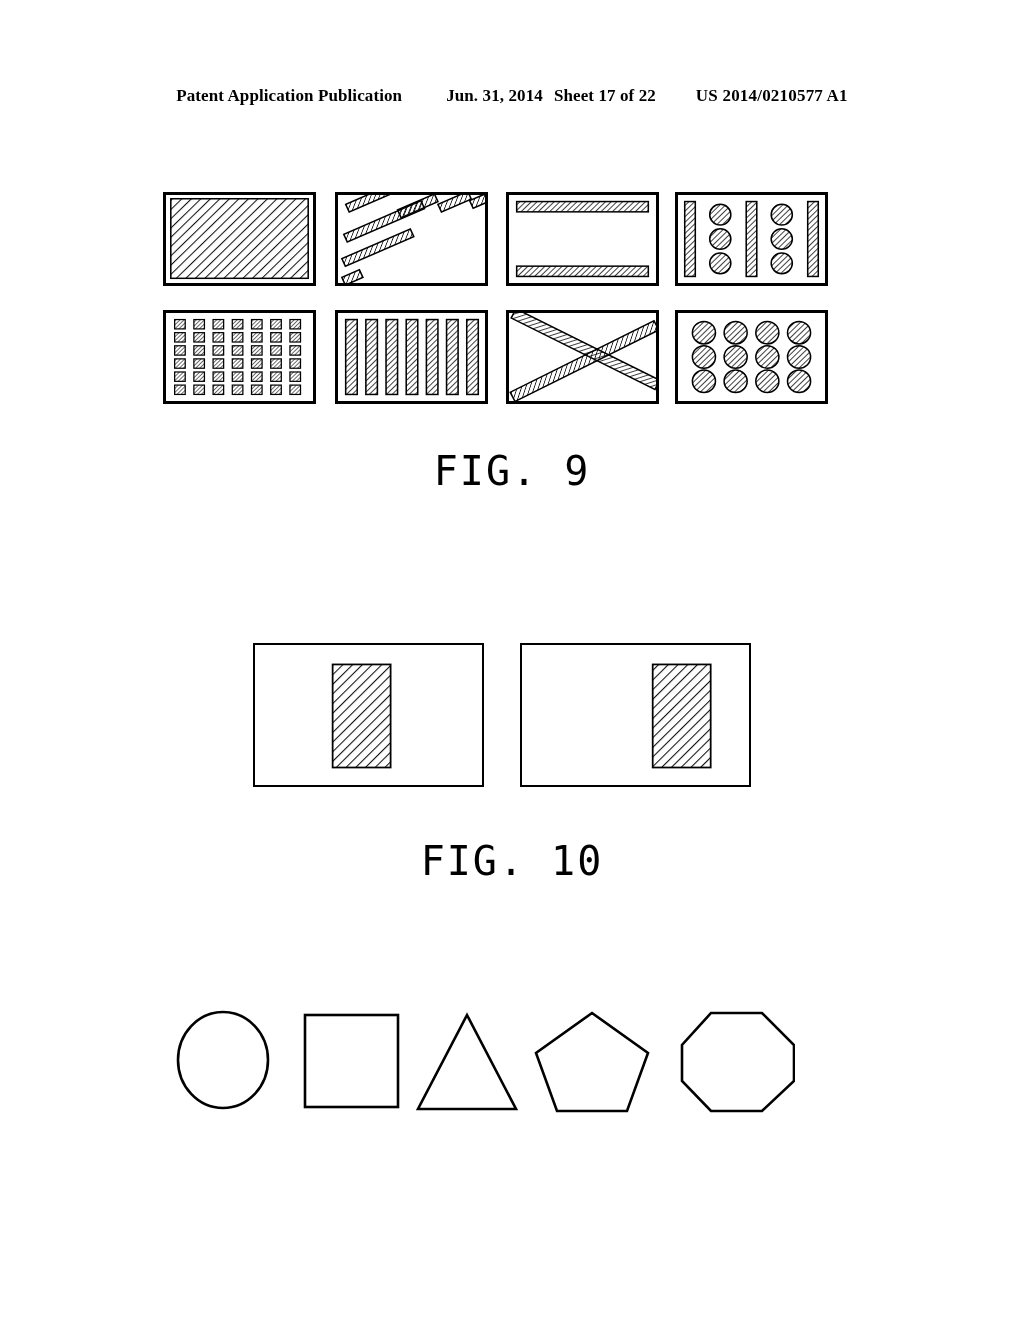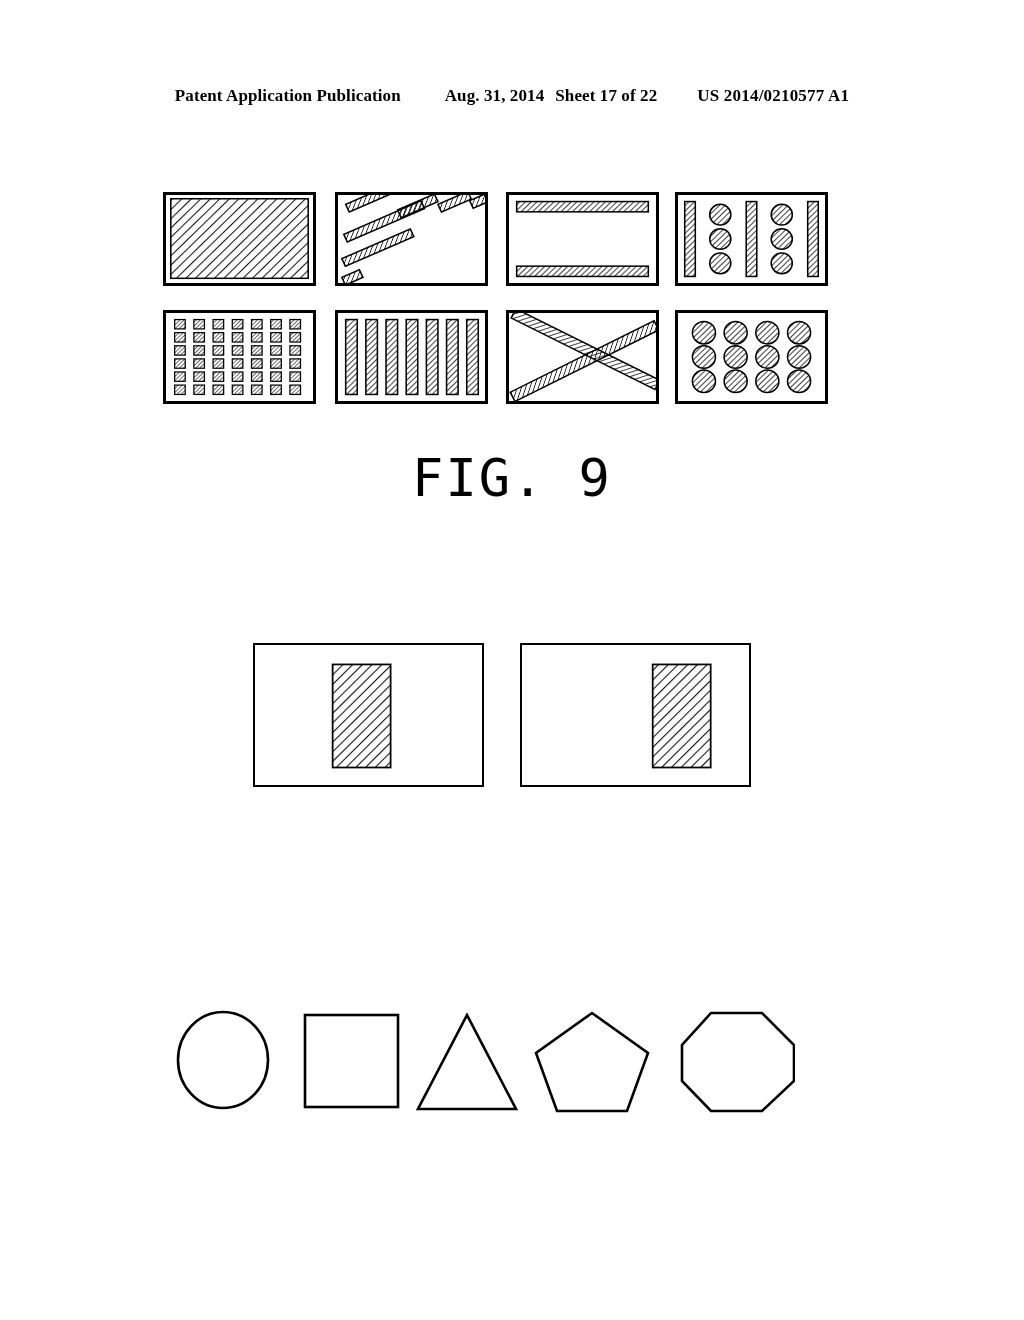--- a/index.html
+++ b/index.html
@@ -36,21 +36,21 @@
   .header .h-date { margin-right: 11px; }
   .header .h-sheet { margin-right: 40px; text-align: center; }
   .header .h-num { letter-spacing: 0.2px; }
 
   
   .caption {
     position: absolute;
     width: 1024px;
     text-align: center;
     font-family: "DejaVu Sans Mono", "Liberation Mono", monospace;
-    font-size: 52px;
+    font-size: 40px;
     letter-spacing: 2px;
     color: #000000;
   }
   #caption-fig9  { top: 448px; }
   #caption-fig10 { top: 838px; }
   #caption-fig11 { top: 1168px; }
 
   
   #fig9 {
     position: absolute;
@@ -108,21 +108,21 @@
   }
   #fig11 svg { display: block; width: 100%; height: 100%; }
 </style>
 </head>
 <body>
 
 <div class="page">
 
   <div class="header">
     <span class="h-pub">Patent Application Publication</span>
-    <span class="h-date">Aug. 31, 2014</span>
+    <span class="h-date">Jun. 31, 2014</span>
     <span class="h-sheet">Sheet 17 of 22</span>
     <span class="h-num">US 2014/0210577 A1</span>
   </div>
 
   <div id="fig9">
 
     <svg width="0" height="0" style="position:absolute">
       <defs>
         <pattern id="hatchA" width="7" height="7" patternTransform="rotate(45)" patternUnits="userSpaceOnUse">
           <line x1="0" y1="0" x2="0" y2="7" stroke="#111" stroke-width="2.2"></line>
@@ -281,20 +281,21 @@
         <rect x="79" y="20" width="59" height="106" fill="url(#hatchA)" stroke="#000" stroke-width="1.8"></rect>
       </svg>
     </div>
     <div class="f10-panel f10-right">
       <svg viewBox="0 0 231 144" preserveAspectRatio="none">
         <rect x="133" y="20" width="59" height="106" fill="url(#hatchA)" stroke="#000" stroke-width="1.8"></rect>
       </svg>
     </div>
   </div>
 
+  <div class="caption" id="caption-fig10">FIG. 10</div>
 
   <div id="fig11">
     <svg viewBox="0 0 620 110" preserveAspectRatio="none">
       <g fill="none" stroke="#000" stroke-width="2.6" stroke-linejoin="miter">
         <ellipse cx="48" cy="55" rx="45" ry="48"></ellipse>
         <rect x="130" y="10" width="93" height="92"></rect>
         <polygon points="292,10 341,104 243,104"></polygon>
         <polygon points="417,8 473,48 452,106 382,106 361,48"></polygon>
         <polygon points="536,8 587,8 619,40 619,76 587,106 536,106 507,76 507,40"></polygon>
       </g>

